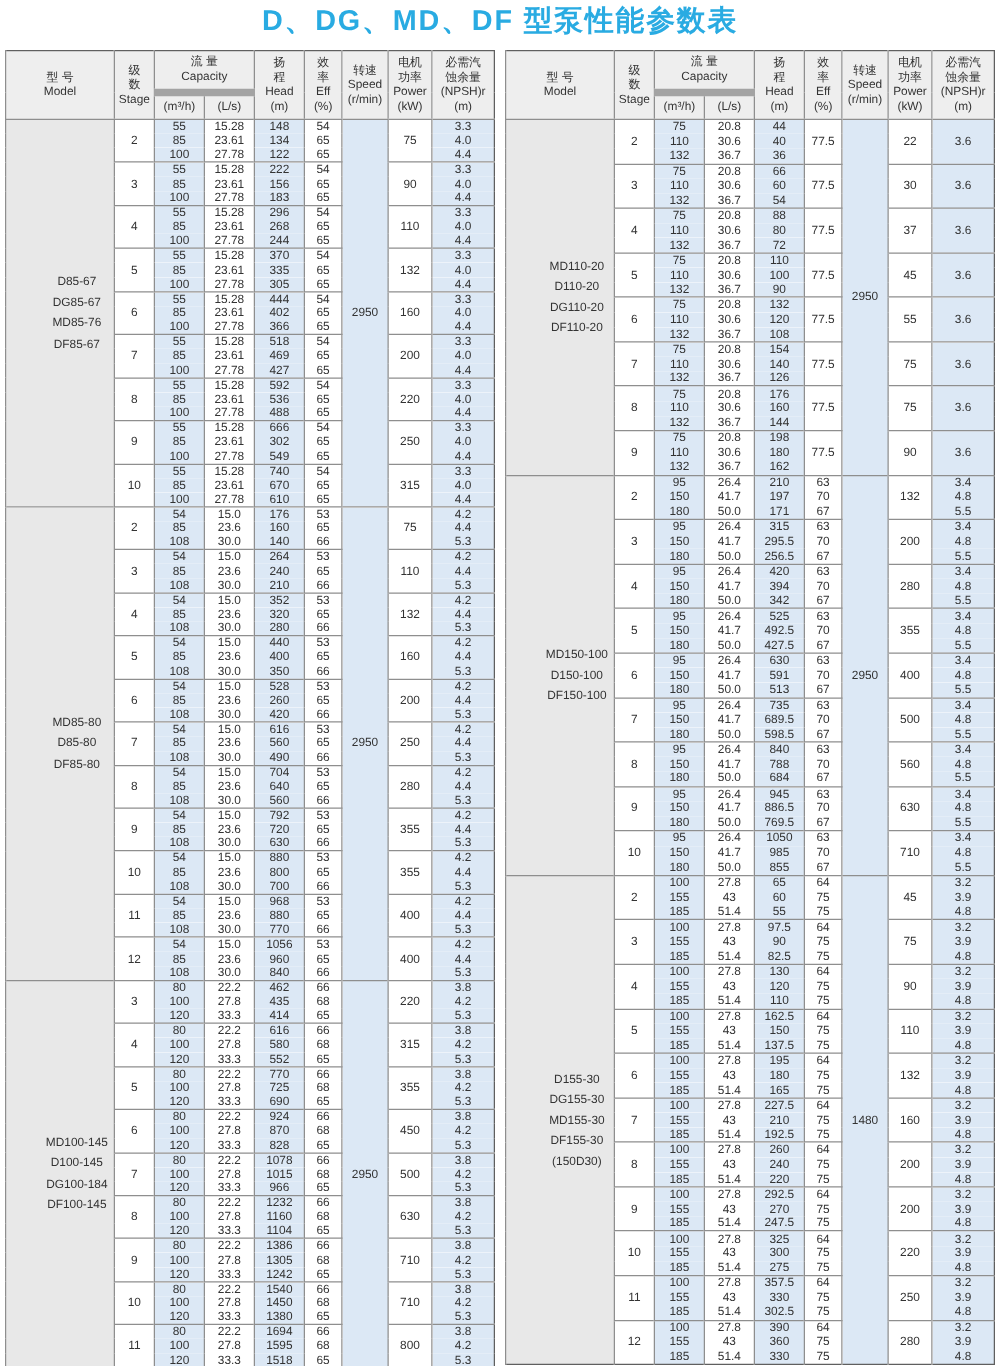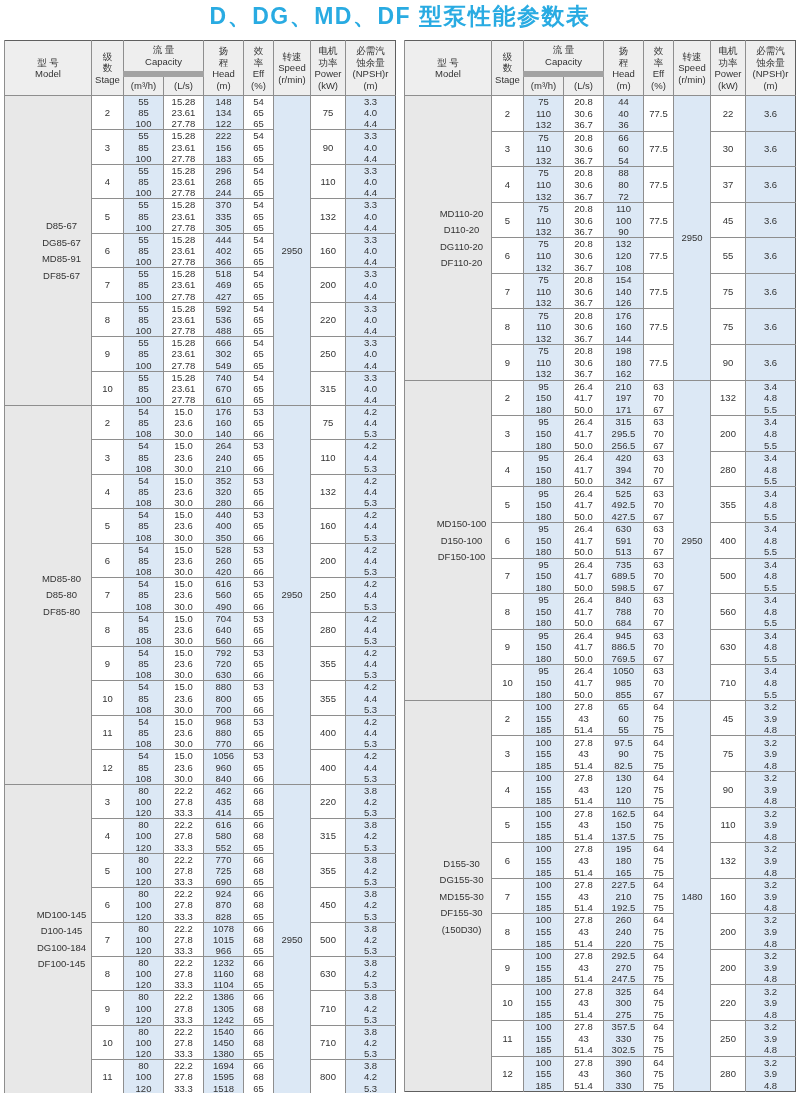--- a/index.html
+++ b/index.html
@@ -99,21 +99,21 @@
             <th>
               <span class="ln">(L/s)</span>
             </th>
           </tr>
         </thead>
         <tbody>
           <tr class="rl bt">
             <td class="c-model" rowspan="27">
               <div class="mname">D85-67</div>
               <div class="mname">DG85-67</div>
-              <div class="mname">MD85-91</div>
+              <div class="mname">MD85-76</div>
               <div class="mname">DF85-67</div>
             </td>
             <td rowspan="3">2</td>
             <td class="c-blue">55</td>
             <td>15.28</td>
             <td class="c-blue">148</td>
             <td>54</td>
             <td class="c-blue" rowspan="27">2950</td>
             <td rowspan="3">75</td>
             <td class="c-blue">3.3</td>

